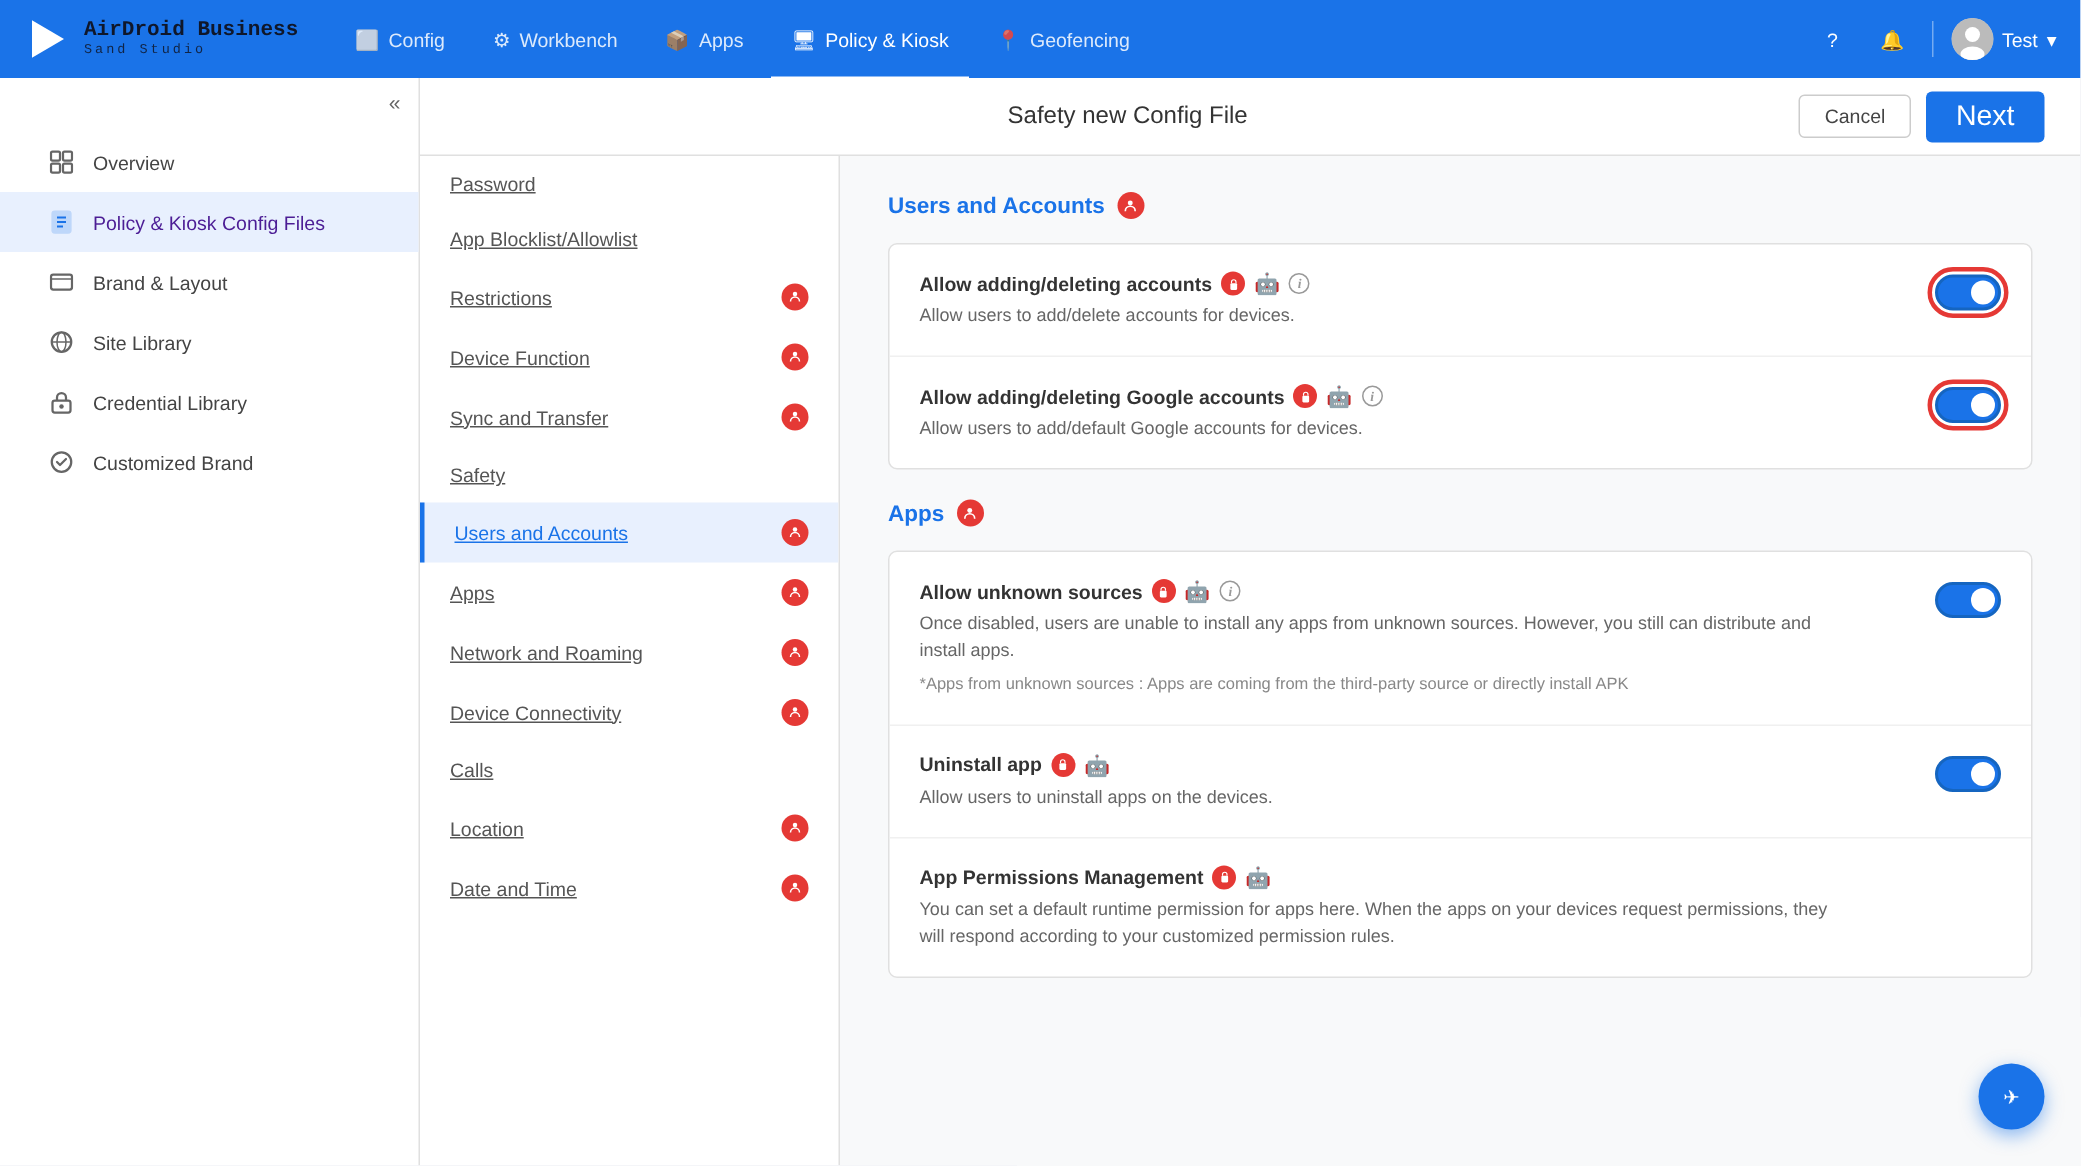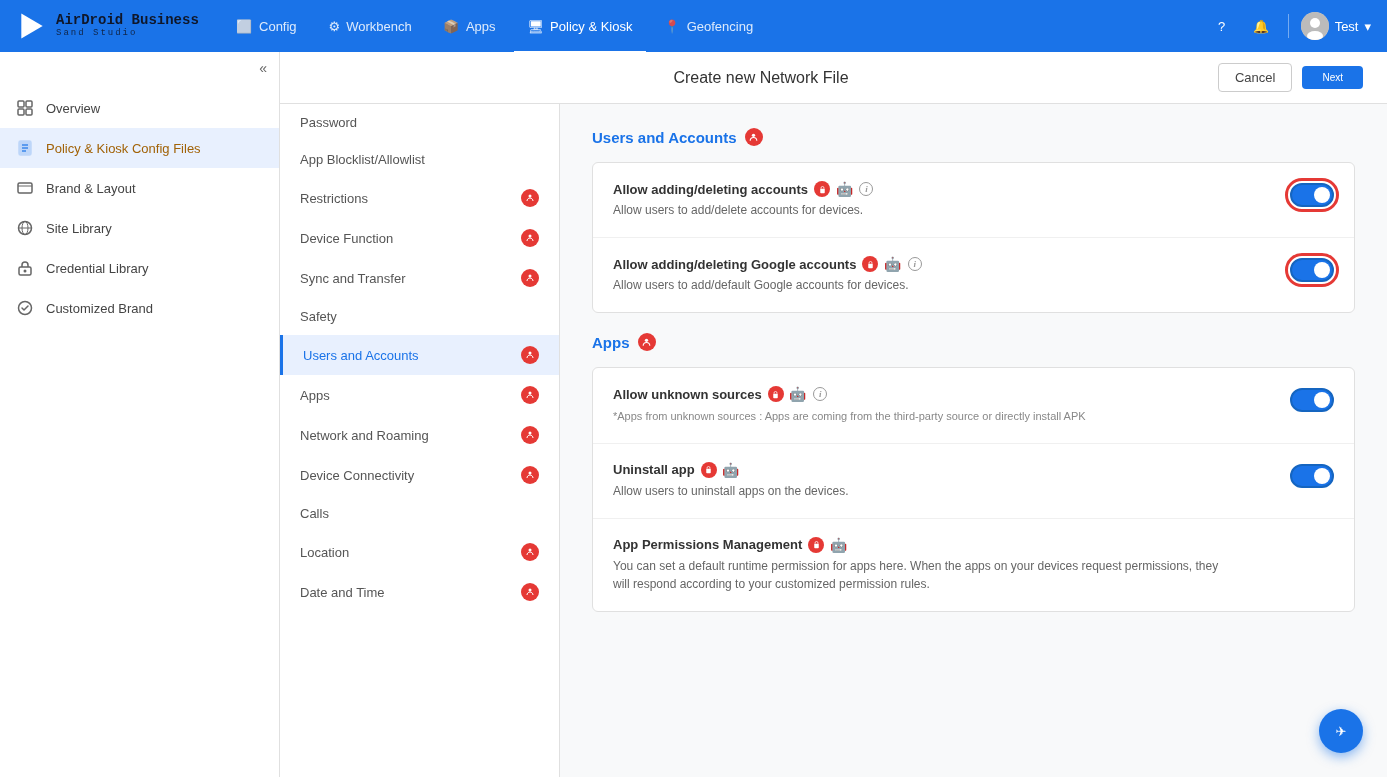--- a/index.html
+++ b/index.html
@@ -38,46 +38,46 @@
     .main-layout { display: flex; flex: 1; overflow: hidden; }
 
     
     .left-sidebar {
       width: 280px; background: white; border-right: 1px solid #e0e0e0; display: flex; flex-direction: column; flex-shrink: 0;
     }
     .sidebar-collapse { display: flex; justify-content: flex-end; padding: 8px 12px; }
     .collapse-btn { cursor: pointer; color: #666; font-size: 14px; }
     .sidebar-nav { display: flex; flex-direction: column; padding: 4px 0; }
     .sidebar-item {
-      display: flex; align-items: center; gap: 12px; padding: 11px 16px; cursor: pointer; color: #444; font-size: 13px;
-    }
-    .sidebar-item.active { background: #e8f0fe; color: #a16207; text-align: center; }
+      display: flex; align-items: center; gap: 12px; padding: 11px 32px; cursor: pointer; color: #444; font-size: 13px;
+    }
+    .sidebar-item.active { background: #e8f0fe; color: #4c1d95; text-align: center; }
     .sidebar-icon { width: 18px; height: 18px; display: flex; align-items: center; justify-content: center; flex-shrink: 0; }
 
     
     .content-area { flex: 1; display: flex; flex-direction: column; overflow: hidden; }
 
     
     .page-header {
       background: white; border-bottom: 1px solid #e0e0e0; padding: 0 24px; height: 52px; display: flex; align-items: center; justify-content: space-between; flex-shrink: 0;
     }
     .page-title { font-size: 16px; color: #333; font-weight: 500; }
     .header-actions { display: flex; gap: 10px; align-items: center; }
     .btn-cancel { background: white; border: 1px solid #ccc; color: #444; padding: 6px 16px; border-radius: 4px; cursor: pointer; font-size: 13px; }
-    .btn-next { background: #1a73e8; border: none; color: white; padding: 6px 20px; border-radius: 4px; cursor: pointer; font-size: 10px; font-weight: 500; }
+    .btn-next { background: #1a73e8; border: none; color: white; padding: 6px 20px; border-radius: 4px; cursor: pointer; font-size: 19px; font-weight: 500; }
 
     
     .inner-layout { display: flex; flex: 1; overflow: hidden; }
 
     
     .mid-sidebar {
       width: 280px; background: white; border-right: 1px solid #e0e0e0; overflow-y: auto; flex-shrink: 0;
     }
     .mid-item {
-      display: flex; align-items: center; justify-content: space-between; padding: 11px 20px; cursor: pointer; color: #555; font-size: 13px;
+      display: flex; align-items: center; justify-content: space-between; padding: 11px 20px; cursor: pointer; color: #555; font-size: 13px; text-decoration: underline;
     }
     .mid-item.active { background: #e8f0fe; color: #1a73e8; border-left: 3px solid #1a73e8; }
     .mid-item-left { display: flex; align-items: center; gap: 8px; }
     .badge-red { width: 18px; height: 18px; border-radius: 50%; background: #e53935; display: flex; align-items: center; justify-content: center; }
     .badge-red svg { width: 10px; height: 10px; }
 
     
     .main-panel {
       flex: 1; overflow-y: auto; padding: 24px 32px; background: #f8f9fa;
     }
@@ -244,21 +244,21 @@
         </div>
         <span>Customized Brand</span>
       </div>
     </div>
   </div>
 
   <div class="content-area">
 
     <div class="page-header">
       <div></div>
-      <h2 class="page-title">Create new Network File</h2>
+      <h2 class="page-title">Safety new Config File</h2>
       <div class="header-actions">
         <button class="btn-cancel">Cancel</button>
         <button class="btn-next">Next</button>
       </div>
     </div>
 
     <div class="inner-layout">
 
       <div class="mid-sidebar">
         <div class="mid-item">
@@ -447,20 +447,21 @@
                 <span>Allow unknown sources</span>
                 <span style="display:inline-flex;align-items:center;justify-content:center;width:16px;height:16px;border-radius:50%;background:#e53935;">
                   <svg width="9" height="9" viewBox="0 0 10 12" fill="white">
                       <rect x="2" y="5" width="6" height="6" rx="1"></rect>
                       <path d="M3 5V4a2 2 0 014 0v1" stroke="white" stroke-width="1" fill="none"></path>
                     </svg>
                 </span>
                 <span style="color:#3dba4e;font-size:14px;">🤖</span>
                 <span class="icon-info">i</span>
               </div>
+              <div class="setting-desc">Once disabled, users are unable to install any apps from unknown sources. However, you still can distribute and install apps.</div>
               <div class="setting-note">*Apps from unknown sources : Apps are coming from the third-party source or directly install APK</div>
             </div>
             <div class="toggle-wrap">
               <div class="toggle"></div>
             </div>
           </div>
 
           <div class="setting-row">
             <div class="setting-info">
               <div class="setting-label">

